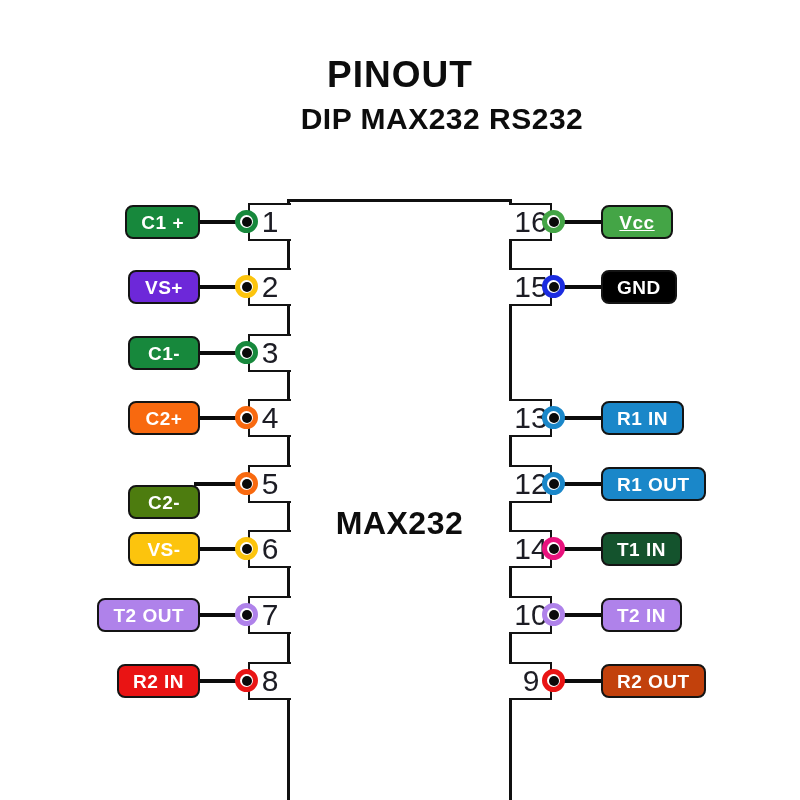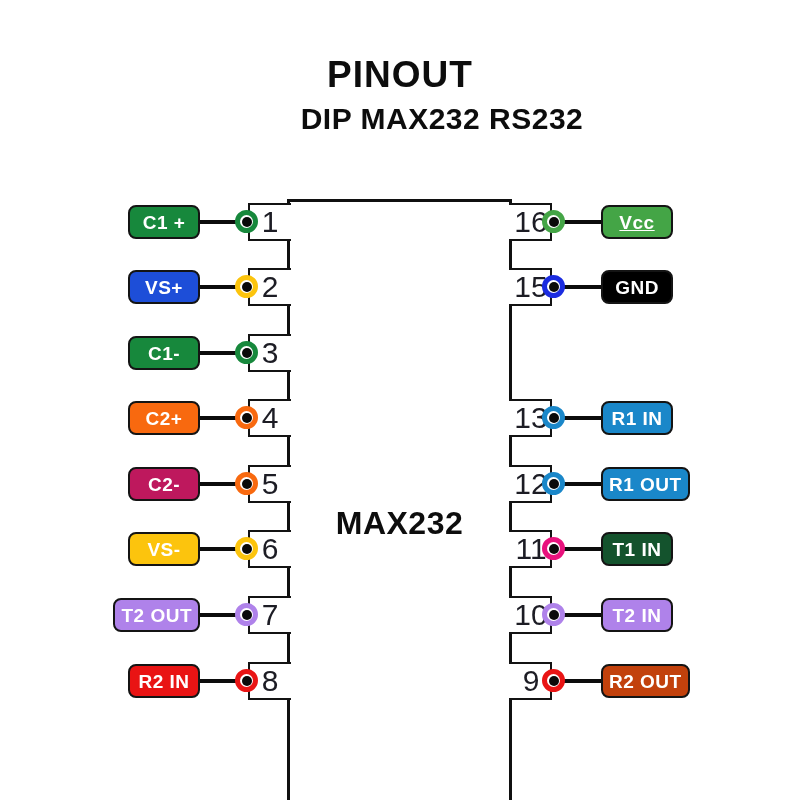--- a/index.html
+++ b/index.html
@@ -24,21 +24,21 @@
     font-size:32px; font-weight:800; color:#0d0d0d; letter-spacing:0.5px;
   }
   .row { position:absolute; height:38px; }
   .row.left  { left:120px; width:171px; }
   .row.right { left:509px; width:172px; }
 
   .plabel {
     position:absolute; top:2px; height:34px; min-width:72px; box-sizing:border-box;
     border:2.5px solid #141414; border-radius:8px; z-index:3;
     display:flex; align-items:center; justify-content:center;
-    padding:0 6px; color:#ffffff; font-size:19px; font-weight:700;
+    padding:0 14px; color:#ffffff; font-size:19px; font-weight:700;
     letter-spacing:0.5px; line-height:1; white-space:nowrap;
   }
   .left  .plabel { right:91px; }
   .right .plabel { left:92px; }
 
   .wire { position:absolute; top:17px; height:4px; background:#0c0c0c; z-index:0; }
   .left  .wire { left:74px; width:44px; }
   .right .wire { left:54px; width:42px; }
 
   .notch {
@@ -85,21 +85,21 @@
       </div>
     <div class="plabel" style="background-color: rgb(23, 136, 60);">C1 +</div>
   </div>
   <div class="row left" style="top:268px">
     <div class="wire"></div>
     <div class="notch"></div>
     <div class="num">2</div>
     <div class="dot" style="border-color: rgb(252, 196, 13);">
         <span class="core"></span>
       </div>
-    <div class="plabel" style="background-color: #1d4ed8;">VS+</div>
+    <div class="plabel" style="background-color: #6d28d9;">VS+</div>
   </div>
   <div class="row left" style="top:334px">
     <div class="wire"></div>
     <div class="notch"></div>
     <div class="num">3</div>
     <div class="dot" style="border-color: rgb(23, 136, 60);">
         <span class="core"></span>
       </div>
     <div class="plabel" style="background-color: rgb(23, 136, 60);">C1-</div>
   </div>
@@ -112,21 +112,21 @@
       </div>
     <div class="plabel" style="background-color: rgb(248, 105, 15);">C2+</div>
   </div>
   <div class="row left" style="top:465px">
     <div class="wire"></div>
     <div class="notch"></div>
     <div class="num">5</div>
     <div class="dot" style="border-color: rgb(248, 105, 15);">
         <span class="core"></span>
       </div>
-    <div class="plabel" style="background-color: #be185d;">C2-</div>
+    <div class="plabel" style="background-color: #4d7c0f; margin-top: 18px;">C2-</div>
   </div>
   <div class="row left" style="top:530px">
     <div class="wire"></div>
     <div class="notch"></div>
     <div class="num">6</div>
     <div class="dot" style="border-color: rgb(252, 196, 13);">
         <span class="core"></span>
       </div>
     <div class="plabel" style="background-color: rgb(252, 196, 13);">VS-</div>
   </div>
@@ -181,21 +181,21 @@
     <div class="notch"></div>
     <div class="num">12</div>
     <div class="dot" style="border-color: rgb(26, 135, 201);">
         <span class="core"></span>
       </div>
     <div class="plabel" style="background-color: rgb(26, 135, 201);">R1 OUT</div>
   </div>
   <div class="row right" style="top:530px">
     <div class="wire"></div>
     <div class="notch"></div>
-    <div class="num">11</div>
+    <div class="num">14</div>
     <div class="dot" style="border-color: rgb(232, 18, 125);">
         <span class="core"></span>
       </div>
     <div class="plabel" style="background-color: #14532d;">T1 IN</div>
   </div>
   <div class="row right" style="top:596px">
     <div class="wire"></div>
     <div class="notch"></div>
     <div class="num">10</div>
     <div class="dot" style="border-color: rgb(175, 130, 234);">

